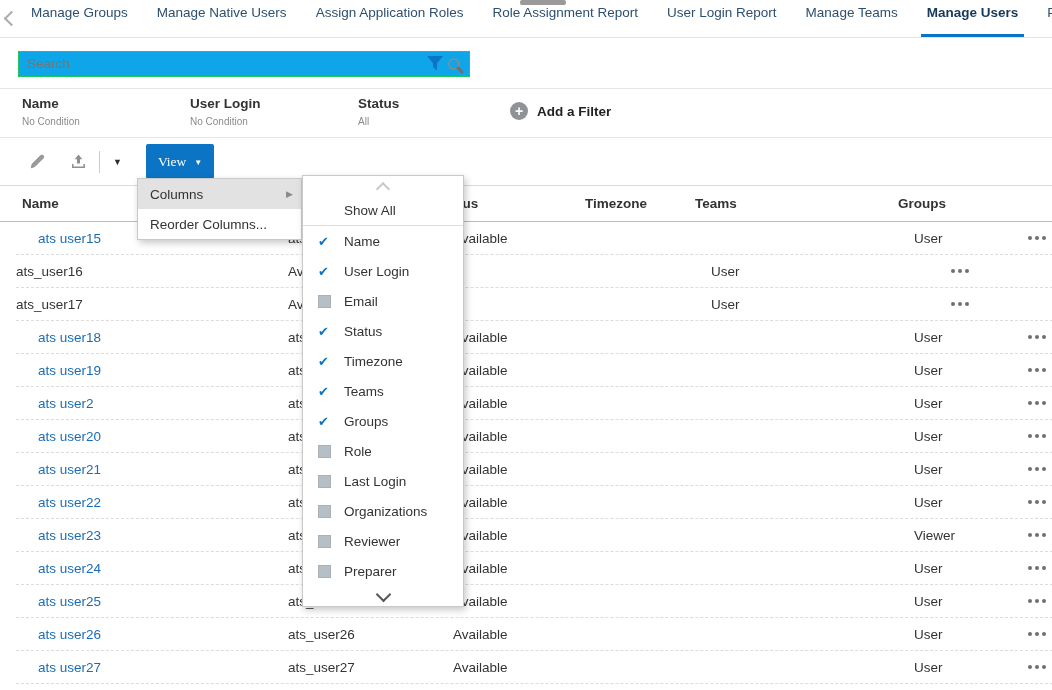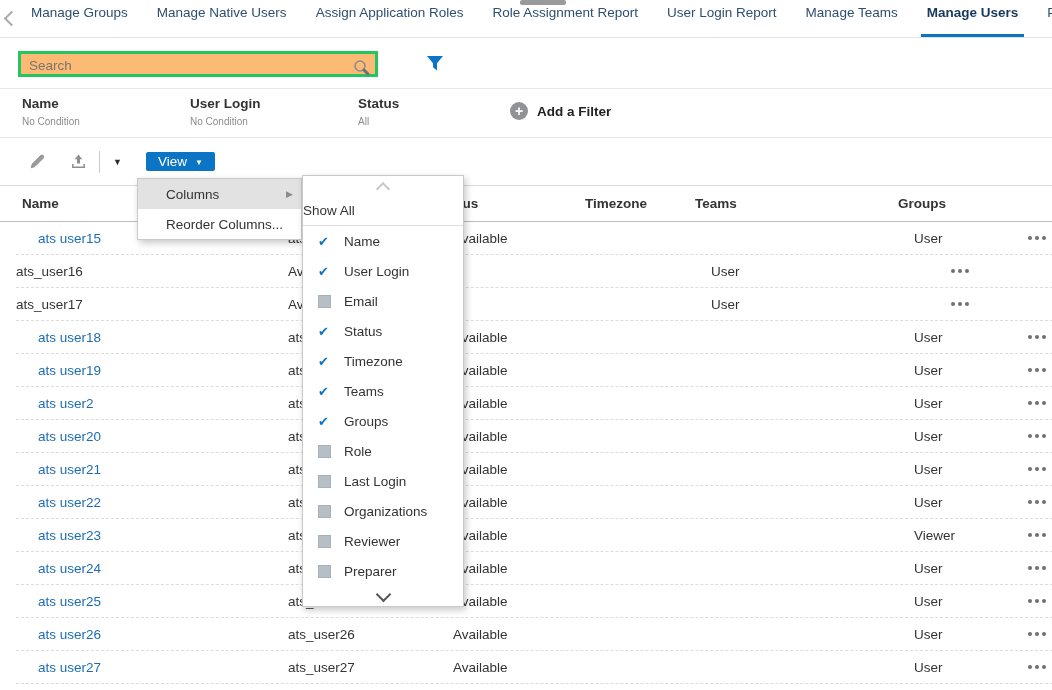--- a/index.html
+++ b/index.html
@@ -13,22 +13,22 @@
     display:flex;align-items:stretch;box-sizing:border-box;background:#fff;}
   .scroll-thumb{position:absolute;top:0;left:520px;width:46px;height:5px;background:#9a9a9a;border-radius:2px;}
   .tab-scroll{width:30px;display:flex;align-items:center;justify-content:center;cursor:pointer;}
   .chevL{width:9px;height:9px;border-left:2px solid #ababab;border-bottom:2px solid #ababab;transform:rotate(45deg);margin-left:6px;}
   .tabs{display:flex;gap:17px;margin-left:8px;}
   .tab{font-size:13.5px;color:#2d4f70;display:flex;align-items:center;padding:12px 6px;white-space:nowrap;
     box-sizing:border-box;border-bottom:3px solid transparent;padding-top:3px;cursor:pointer;}
   .tab.active{color:#16385a;font-weight:bold;border-bottom-color:#0b74c4;}
   
   .search-row{position:absolute;top:38px;left:0;width:1052px;height:50px;}
-  .search-box{position:absolute;left:18px;top:13px;width:360px;height:26px;background:#fdba74;
-    border:3px solid #22c55e;box-sizing:border-box;}
+  .search-box{position:absolute;left:18px;top:13px;width:452px;height:26px;background:#0ea5e9;
+    border:1px solid #22c55e;box-sizing:border-box;}
   .search-box input{width:360px;height:22px;border:none;background:transparent;outline:none;
     padding:0 0 0 8px;font-size:13.5px;color:#333;font-family:inherit;}
   .search-box input::placeholder{color:#757575;opacity:1;}
   .search-mag{position:absolute;right:5px;top:4px;}
   .funnel{position:absolute;left:426px;top:17px;cursor:pointer;}
   
   .filterbar{position:absolute;top:88px;left:0;width:1052px;height:50px;box-sizing:border-box;
     border-top:1px solid #e7e7e7;border-bottom:1px solid #e7e7e7;display:flex;align-items:flex-start;
     padding:7px 0 0 22px;}
   .fblock{cursor:pointer;}
@@ -38,49 +38,49 @@
   .plus-circle{width:18px;height:18px;border-radius:50%;background:#8f9397;color:#fff;display:flex;
     align-items:center;justify-content:center;font-size:14px;font-weight:bold;line-height:1;}
   .add-filter .aflabel{font-size:13.5px;font-weight:bold;color:#222;}
   
   .toolbar{position:absolute;top:138px;left:0;width:1052px;height:48px;box-sizing:border-box;
     border-bottom:1px solid #dadada;display:flex;align-items:center;padding-left:28px;}
   .tool-icon{cursor:pointer;display:flex;align-items:center;}
   .tool-icon + .tool-icon{margin-left:22px;}
   .tb-divider{width:1px;height:22px;background:#ccc;margin:0 11px;}
   .tb-caret{font-size:9px;color:#2b2b2b;cursor:pointer;padding:4px 2px;}
-  .view-btn{margin-left:22px;height:19px;background:#0b74c4;color:#fff;border:none;border-radius:2px;
-    font-size:13.5px;font-family:Liberation Sans, sans-serif;display:flex;align-items:center;gap:8px;padding:0 12px;cursor:pointer;}
+  .view-btn{margin-left:22px;height:35px;background:#0b74c4;color:#fff;border:none;border-radius:2px;
+    font-size:13.5px;font-family:Liberation Serif, serif;display:flex;align-items:center;gap:8px;padding:0 12px;cursor:pointer;}
   .view-btn .vcaret{font-size:8px;position:relative;top:1px;}
   
   .gridcols{display:grid;grid-template-columns:272px 165px 148px 110px 203px 92px 62px;}
   .grid-header{position:absolute;top:186px;left:0;width:1052px;height:36px;align-items:center;
     border-bottom:1px solid #bcbcbc;box-sizing:border-box;font-size:13.5px;font-weight:bold;}
   .grid-header .hc{cursor:pointer;}
   .grid-header .hc:first-child{padding-left:22px;}
   .grid-body{position:absolute;top:222px;left:16px;width:1052px;}
   .grow{height:33px;align-items:center;border-bottom:1px dashed #dcdcdc;box-sizing:border-box;font-size:13.5px;}
   .grow .c0{padding-left:22px;color:#1c6cb4;cursor:pointer;}
   .cell{white-space:nowrap;overflow:hidden;}
   .dots{display:flex;gap:3px;justify-content:center;align-items:center;cursor:pointer;height:100%;}
   .dots i{width:4px;height:4px;border-radius:50%;background:#6f6f6f;}
   
   .vmenu{position:absolute;left:137px;top:178px;width:165px;background:#fff;border:1px solid #c9c9c9;
     box-shadow:2px 3px 7px rgba(0,0,0,.22);z-index:10;box-sizing:border-box;}
-  .vmi{height:30px;display:flex;align-items:center;padding-left:28px;font-size:13.5px;color:#333;
+  .vmi{height:30px;display:flex;align-items:center;padding-left:12px;font-size:13.5px;color:#333;
     position:relative;cursor:pointer;}
   .vmi.hl{background:#e2e2e2;}
   .vmi .arr{position:absolute;right:8px;color:#8a8a8a;font-size:9px;}
   
   .smenu{position:absolute;left:302px;top:175px;width:162px;background:#fff;border:1px solid #c9c9c9;
     box-shadow:2px 3px 7px rgba(0,0,0,.22);z-index:11;box-sizing:border-box;}
   .sm-scroll{height:20px;display:flex;align-items:center;justify-content:center;cursor:pointer;}
   .cu{width:8px;height:8px;border-left:2px solid #c8c8c8;border-top:2px solid #c8c8c8;transform:rotate(45deg);margin-top:5px;}
   .cd{width:9px;height:9px;border-left:2px solid #55575b;border-top:2px solid #55575b;transform:rotate(225deg);margin-bottom:4px;}
-  .sm-showall{height:30px;display:flex;align-items:center;font-size:13.5px;
+  .sm-showall{height:30px;display:flex;align-items:center;padding-left:41px;font-size:13.5px;
     border-bottom:1px solid #dedede;cursor:pointer;box-sizing:border-box;}
   .smi{height:30px;display:flex;align-items:center;font-size:13.5px;cursor:pointer;}
   .ckcell{width:41px;box-sizing:border-box;padding-left:15px;display:flex;align-items:center;}
   .ck{color:#0b74c4;font-size:13px;font-weight:bold;}
   .sq{width:11px;height:11px;background:#b6bec6;border:1px solid #a8b0b8;display:inline-block;}
 </style>
 </head>
 <body>
 
 <div class="tabbar">

